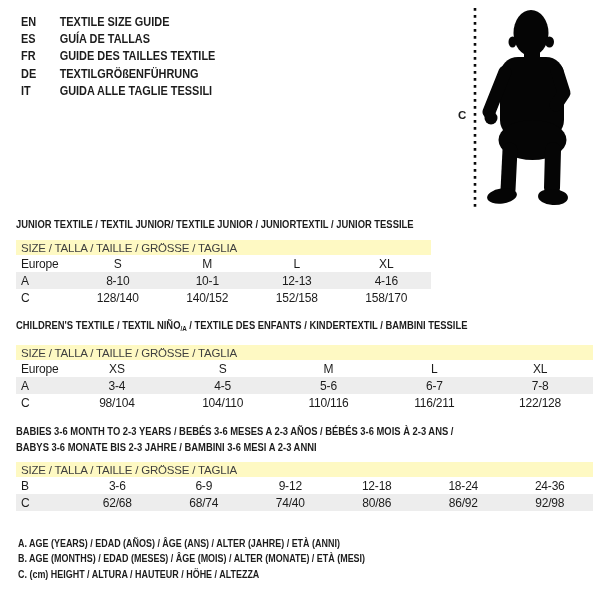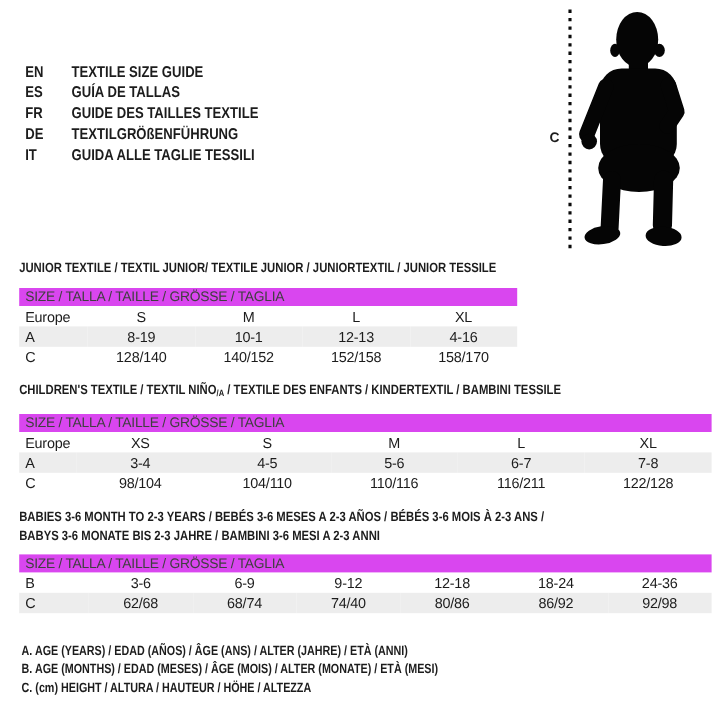--- a/index.html
+++ b/index.html
@@ -2,42 +2,42 @@
 <html><head>
 <meta charset="utf-8">
 <style>
   html,body{margin:0;padding:0;}
   body{
     width:600px;height:600px;background:#ffffff;
     font-family:"Liberation Sans", sans-serif;
     color:#1c1c1c;position:relative;overflow:hidden;
   }
   
-  .langs{position:absolute;left:21px;top:13px;margin-top:38px;}
+  .langs{position:absolute;left:21px;top:13px;}
   .lrow{display:flex;font-weight:700;font-size:13px;line-height:17.2px;
         transform:scaleX(0.84);transform-origin:0 0;white-space:nowrap;}
   .lcode{width:46px;flex:0 0 46px;}
   
   .fig{position:absolute;left:440px;top:0;width:160px;height:212px;}
   .figc{position:absolute;left:458px;top:109px;font-weight:700;font-size:11.5px;}
   
   .title{position:absolute;left:16px;font-weight:700;font-size:11.2px;line-height:15.5px;
          transform:scaleX(0.84);transform-origin:0 0;white-space:nowrap;}
   .t1t{top:217px;}
   .t2t{top:318px;}
   .t3t{top:424px;}
   .sub{font-size:7.5px;vertical-align:-2px;}
   
   table{border-collapse:collapse;table-layout:fixed;position:absolute;left:16px;border-spacing:0;}
   .t1{top:240px;width:415px;}
   .t2{top:345px;width:577px;}
   .t3{top:462px;width:577px;}
   td{font-size:12px;text-align:center;height:17px;padding:0;color:#1c1c1c;
      letter-spacing:-0.2px;vertical-align:middle;}
-  .sh td{background:#d946ef;color:#3f3f3f;font-size:11.5px;font-weight:400;
+  .sh td{background:#fef9c3;color:#3f3f3f;font-size:11.5px;font-weight:400;
          text-align:left;padding-left:5px;height:15px;}
   .lb{text-align:left;padding-left:5px;}
   .sd td{background:#ededed;}
   
   .notes{position:absolute;left:18px;top:536px;font-weight:700;font-size:11.2px;
          line-height:15.4px;transform:scaleX(0.8);transform-origin:0 0;white-space:nowrap;}
 </style>
 </head>
 <body>
 
@@ -101,21 +101,21 @@
       </tr>
       <tr>
         <td class="lb">Europe</td>
         <td>S</td>
         <td>M</td>
         <td>L</td>
         <td>XL</td>
       </tr>
       <tr class="sd">
         <td class="lb">A</td>
-        <td>8-19</td>
+        <td>8-10</td>
         <td>10-1</td>
         <td>12-13</td>
         <td>4-16</td>
       </tr>
       <tr>
         <td class="lb">C</td>
         <td>128/140</td>
         <td>140/152</td>
         <td>152/158</td>
         <td>158/170</td>

